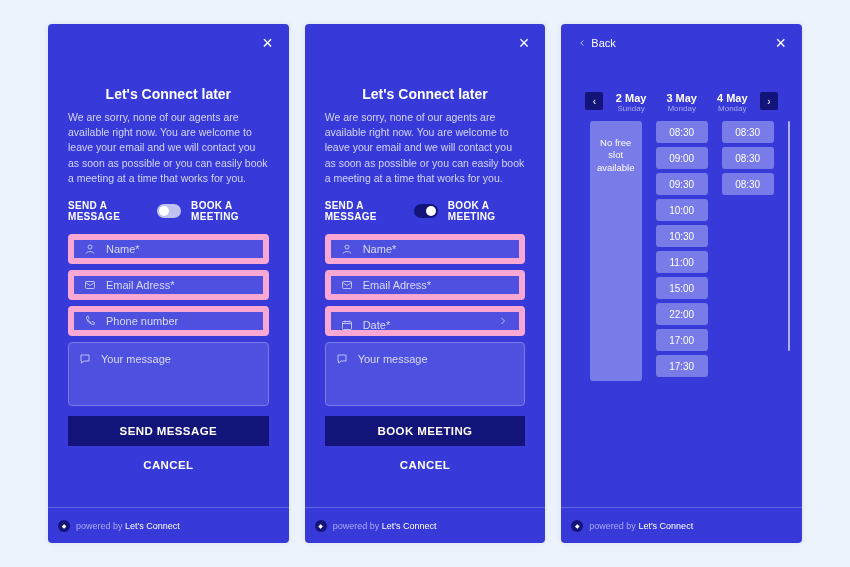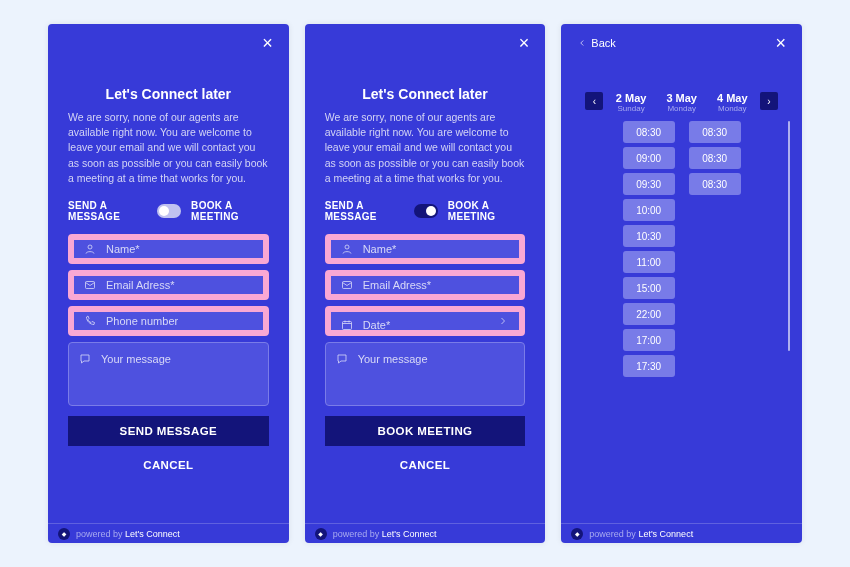--- a/index.html
+++ b/index.html
@@ -18,21 +18,21 @@
   .toggle.on  { background: #13147a; }
   .knob { width: 10px; height: 10px; background: #fff; border-radius: 50%; position: absolute; top: 2px; }
   .toggle.off .knob { left: 2px; }
   .toggle.on  .knob { right: 2px; }
   .field { display: flex; align-items: center; gap: 10px; background: #4e51df; border: 6px solid #f9a8d4; border-radius: 4px; height: 30px; padding: 0 10px; margin-bottom: 6px; font-size: 11px; color: #d8d9f7; cursor: text; }
   .field.date { cursor: pointer; justify-content: space-between; }
   .field .left { display:flex; align-items:center; gap:10px;margin-top:8px;}
   .msgbox { display: flex; gap: 10px; background: #4e51df; border: 1px solid #7a7ce8; border-radius: 4px; padding: 10px; font-size: 11px; color: #d8d9f7; cursor: text; flex: 1; max-height: 64px; margin-bottom: 10px; }
   .btn-primary { background: #13147a; color:#fff; border:none; height: 30px; font-size: 11.5px; font-weight: 600; letter-spacing: .4px; cursor: pointer; margin-bottom: 4px; }
   .btn-cancel { background: transparent; color:#fff; border:none; height: 30px; font-size: 11.5px; font-weight: 700; letter-spacing: .4px; cursor: pointer; margin-bottom: 6px; }
-  .footer { height: 20px; display:flex; align-items:center; gap:6px; padding: 0 10px; border-top: 1px solid rgba(255,255,255,.2); font-size: 9px; color: #a8aaf0; }
+  .footer { height: 36px; display:flex; align-items:center; gap:6px; padding: 0 10px; border-top: 1px solid rgba(255,255,255,.2); font-size: 9px; color: #a8aaf0; }
   .footer .logo { width: 12px; height: 12px; background:#13147a; border-radius:50%; position:relative; display:flex; align-items:center; justify-content:center; }
   .footer .logo::after { content:"◆"; font-size:6px; color:#fff; }
   .footer a { color:#fff; }
   .ic { width:12px; height:12px; flex:none; stroke:#d8d9f7; fill:none; stroke-width:1.6; }
   
   .day-nav { display:flex; align-items:flex-start; justify-content:space-between; margin: 6px 0 8px; padding: 0 4px; }
   .navbtn { width:18px; height:18px; background:#13147a; color:#fff; display:flex; align-items:center; justify-content:center; border-radius:2px; cursor:pointer; font-size:10px; }
   .days-group { display:flex; gap:20px; flex:1; justify-content:center; }
   .day-head { text-align:center; }
   .day-head .d1 { font-size:11px; font-weight:600; }
@@ -186,20 +186,21 @@
         </div>
         <div class="day-head">
           <div class="d1">4 May</div>
           <div class="d2">Monday</div>
         </div>
       </div>
       <div class="navbtn">›</div>
     </div>
 
     <div class="slots">
+      <div class="nofree">No free slot available</div>
       <div class="col">
         <div class="slot">08:30</div>
         <div class="slot">09:00</div>
         <div class="slot">09:30</div>
         <div class="slot">10:00</div>
         <div class="slot">10:30</div>
         <div class="slot">11:00</div>
         <div class="slot">15:00</div>
         <div class="slot">22:00</div>
         <div class="slot">17:00</div>

